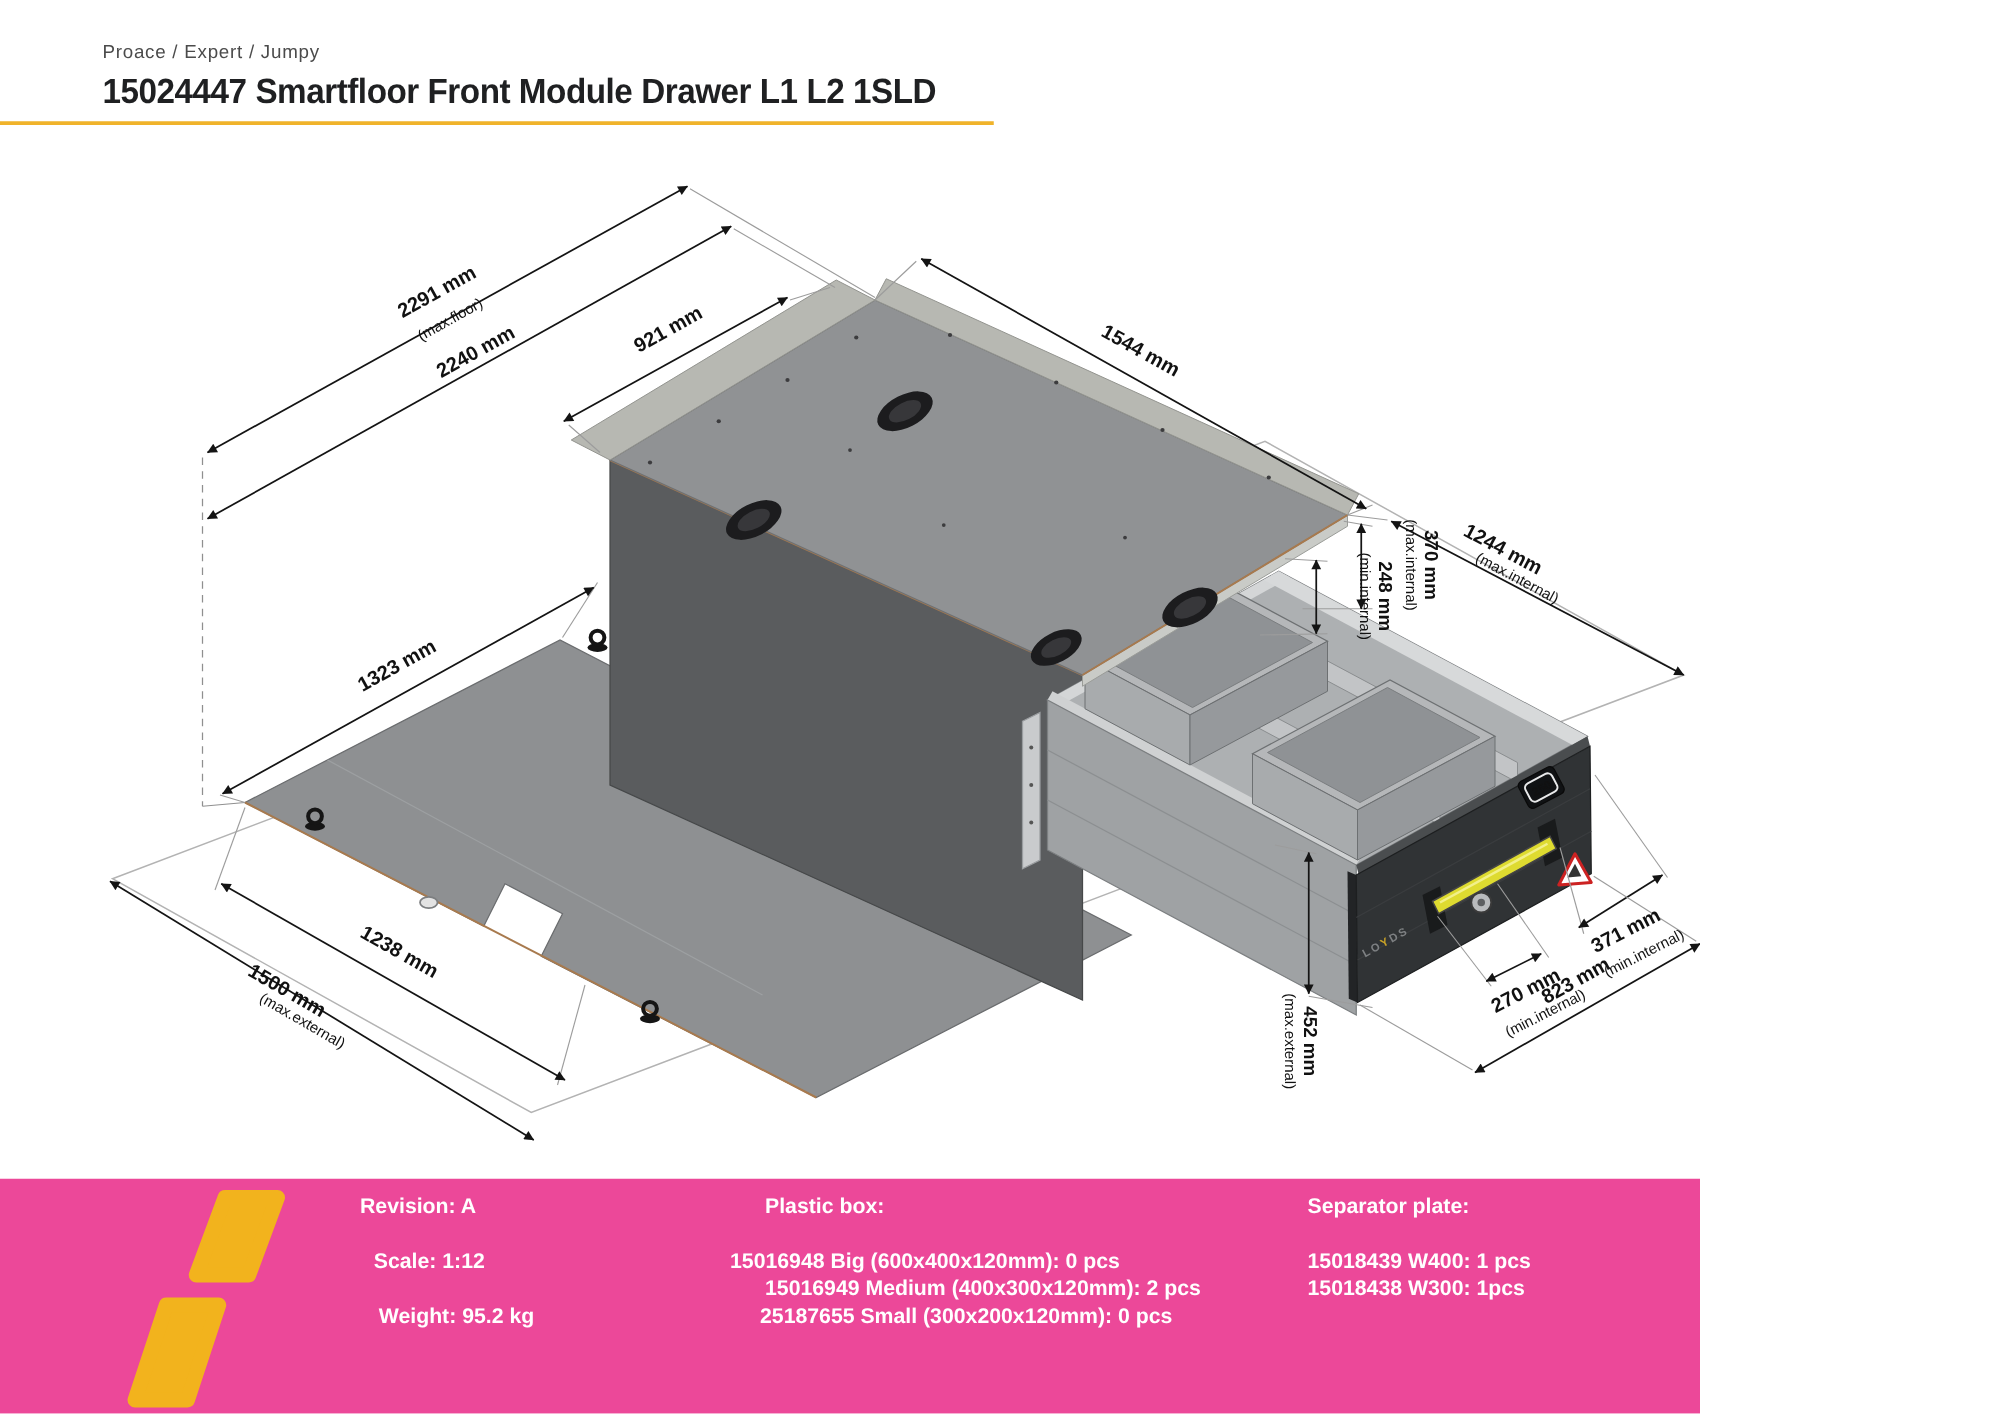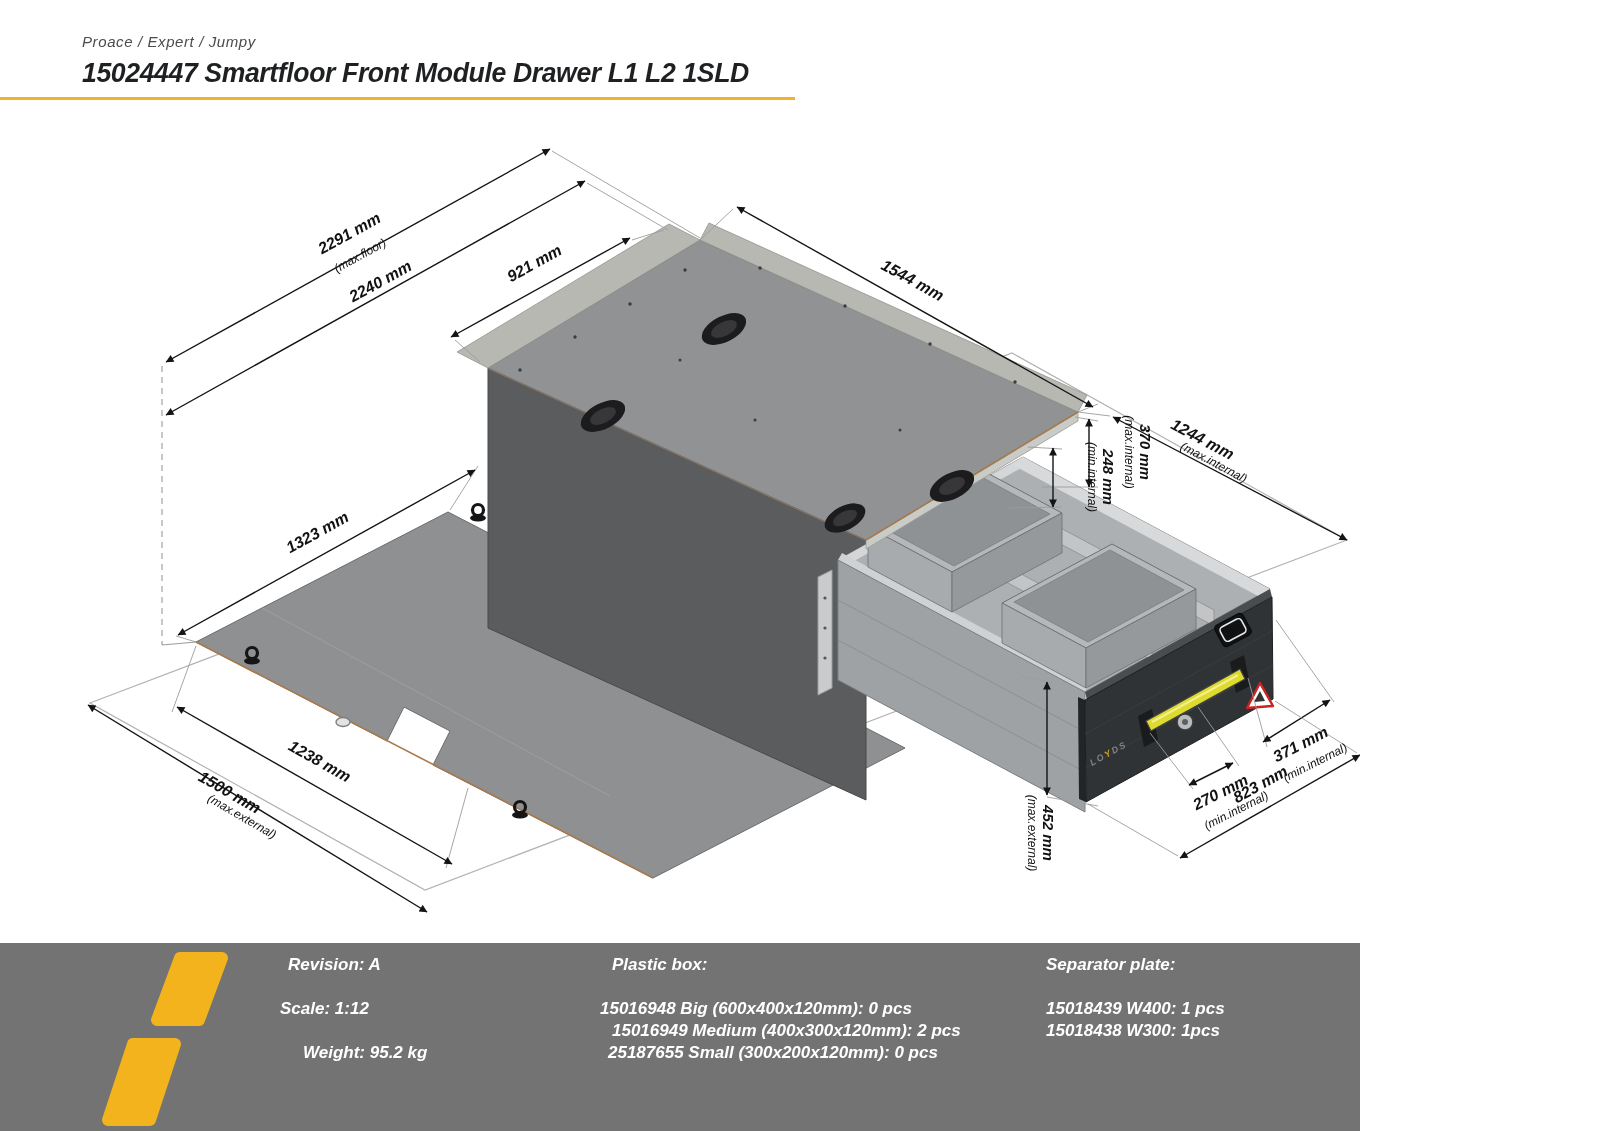--- a/index.html
+++ b/index.html
@@ -1,27 +1,27 @@
 <!DOCTYPE html>
 <html><head>
 <meta charset="utf-8">
 <style>
   html,body{margin:0;padding:0;background:#ffffff;}
   #page{position:relative;width:1360px;height:1131px;overflow:hidden;background:#fff;
-        font-family:"Liberation Sans",sans-serif;font-style:italic;}
+        font-family:"Liberation Sans",sans-serif;}
   .abs{position:absolute;}
   #breadcrumb{top:33px;left:82px;font-size:15px;color:#4b4b4b;letter-spacing:.6px;}
   #page-title{top:57px;left:82px;font-size:28px;font-weight:800;color:#1f2022;
               letter-spacing:-.4px;transform:scaleX(.95);transform-origin:left center;white-space:nowrap;}
   #title-underline{top:97px;left:0;width:795px;height:3px;background:#f0b32a;}
   svg text{font-family:"Liberation Sans",sans-serif;fill:#111;}
   .dimv{font-size:16px;font-weight:bold;}
   .dimn{font-size:12px;}
   .dimv90{font-size:15px;font-weight:bold;}
-  #footer{top:943px;left:0;width:1600px;height:188px;background:#737373;color:#fff;}
+  #footer{top:943px;left:0;width:1600px;height:188px;background:#ec4899;color:#fff;}
   .fcol{position:absolute;font-size:17px;font-weight:bold;white-space:nowrap;}
   #loyds-logo{position:absolute;right:40px;top:78px;text-align:right;color:#fff;}
   #logo-word{font-size:46px;font-weight:800;letter-spacing:3px;line-height:40px;display:flex;align-items:center;}
   #logo-systems{font-size:20px;font-weight:bold;letter-spacing:7px;margin-top:6px;}
 </style>
 </head>
 <body>
 
 <div id="page">
 
@@ -288,25 +288,25 @@
     </g>
   </svg>
 
   <div class="abs" id="footer">
     <svg class="abs" style="top:0;left:0" width="300" height="188">
       <polygon points="180,15 222,15 199,77 157,77" fill="#f2b31d" stroke="#f2b31d" stroke-width="12" stroke-linejoin="round"></polygon>
       <polygon points="133,101 175,101 150,177 108,177" fill="#f2b31d" stroke="#f2b31d" stroke-width="12" stroke-linejoin="round"></polygon>
     </svg>
 
     <div class="fcol" style="left:288px;top:12px;">Revision: A</div>
-    <div class="fcol" style="left:280px;top:56px;">Scale: 1:12</div>
+    <div class="fcol" style="left:299px;top:56px;">Scale: 1:12</div>
     <div class="fcol" style="left:303px;top:100px;">Weight: 95.2 kg</div>
 
     <div class="fcol" style="left:612px;top:12px;">Plastic box:</div>
-    <div class="fcol" style="left:600px;top:56px;">15016948 Big (600x400x120mm): 0 pcs</div>
+    <div class="fcol" style="left:584px;top:56px;">15016948 Big (600x400x120mm): 0 pcs</div>
     <div class="fcol" style="left:612px;top:78px;">15016949 Medium (400x300x120mm): 2 pcs</div>
     <div class="fcol" style="left:608px;top:100px;">25187655 Small (300x200x120mm): 0 pcs</div>
 
     <div class="fcol" style="left:1046px;top:12px;">Separator plate:</div>
     <div class="fcol" style="left:1046px;top:56px;">15018439 W400: 1 pcs</div>
     <div class="fcol" style="left:1046px;top:78px;">15018438 W300: 1pcs</div>
 
     <div id="loyds-logo">
       <div id="logo-word">
         <span>LO</span>

